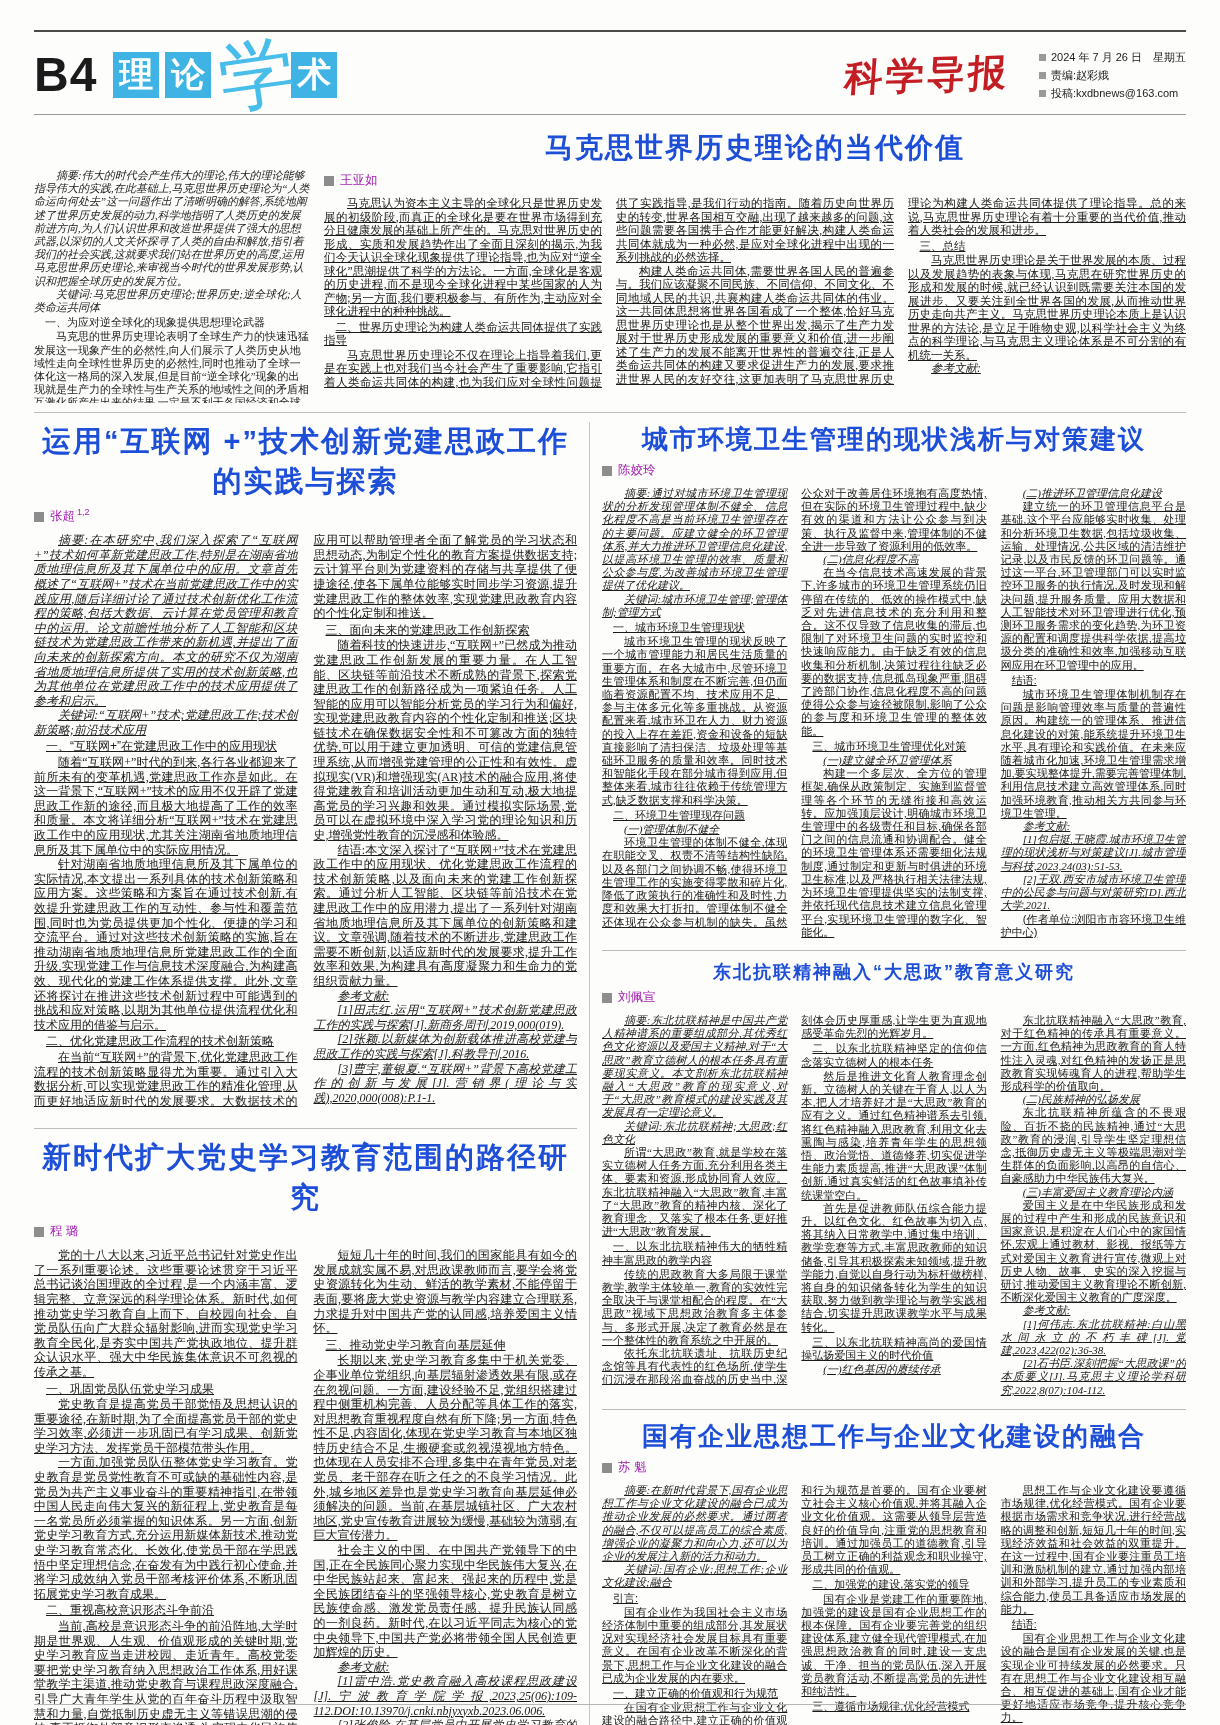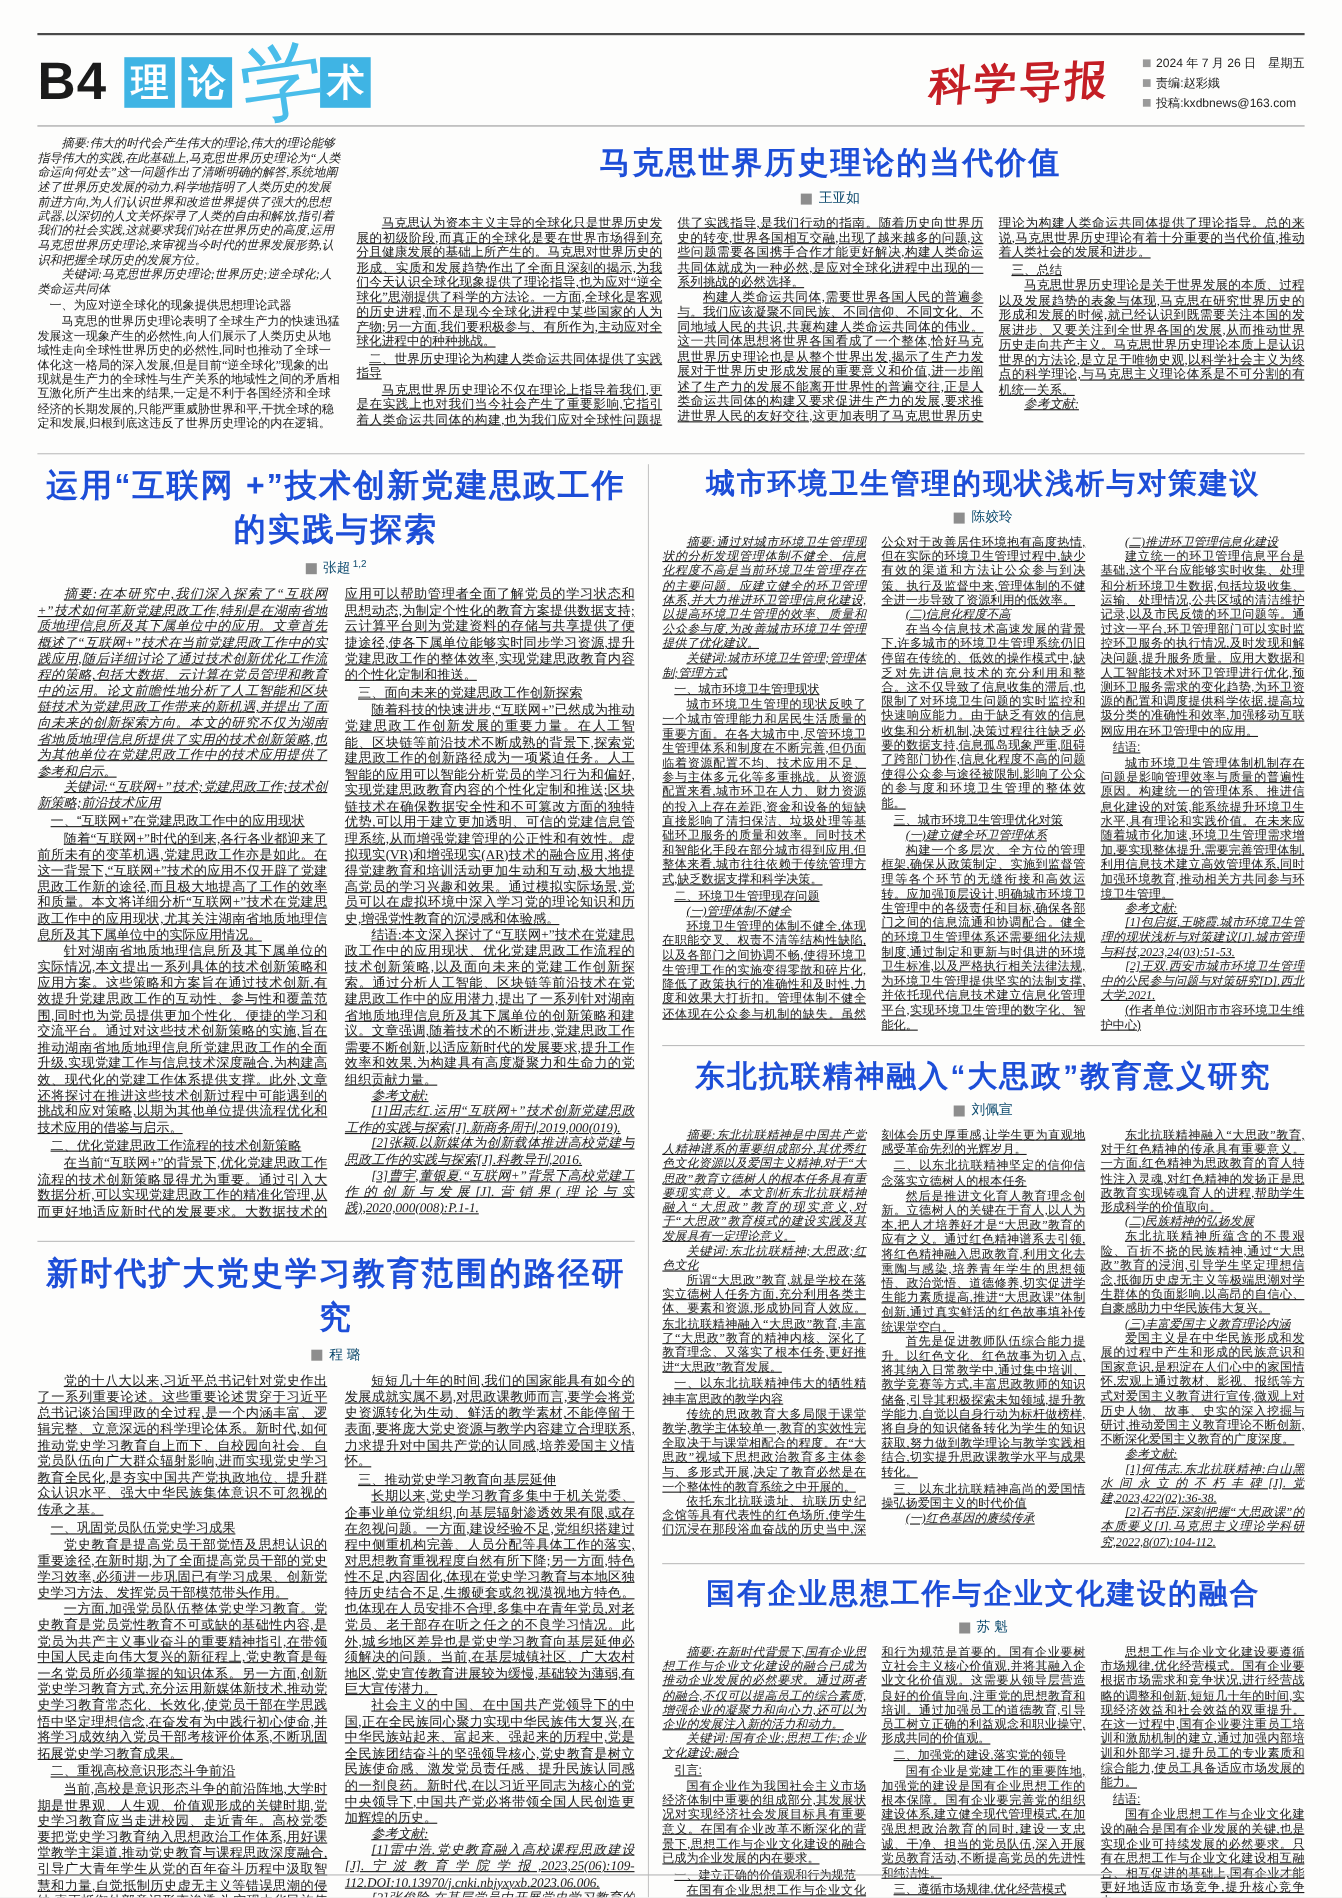--- a/index.html
+++ b/index.html
@@ -22,38 +22,38 @@
                 transform:skewX(-6deg) rotate(-2deg); letter-spacing:3px; white-space:nowrap; }
   .pub-info { margin-left:30px; font-family:"Liberation Sans","DejaVu Sans",sans-serif; font-size:11px; color:#222; white-space:nowrap; }
   .pub-info .line { display:flex; align-items:center; margin:3px 0; }
   .msq { width:7px; height:7px; background:#9a9a9a; display:inline-block; margin-right:5px; flex:none; }
   .m-bottom-rule { margin:4px 34px 0; border-top:1px solid #9a9a9a; }
 
   
   .content { margin:6px 34px 0; }
   .art-title { font-family:"Liberation Sans","DejaVu Sans",sans-serif; font-weight:800; text-align:center;
                letter-spacing:2px; color:#1d4ed8; }
-  .t-28 { font-size:28px; } .t-29 { font-size:29px; } .t-26 { font-size:26px; } .t-27 { font-size:27px; }
-  .byline { text-align:center; font-size:12.5px; margin:5px 0 8px; font-family:"Liberation Sans","DejaVu Sans",sans-serif; color:#0c4a6e; }
+  .t-28 { font-size:28px; } .t-29 { font-size:29px; } .t-26 { font-size:26px; } .t-27 { font-size:18px; }
+  .byline { text-align:left; font-size:12.5px; margin:5px 0 8px; font-family:"Liberation Sans","DejaVu Sans",sans-serif; color:#a21caf; }
   .bsq { display:inline-block; width:10px; height:10px; background:#8d8d8d; margin-right:6px; vertical-align:middle; }
   .byline sup { font-size:9px; margin-left:2px; }
 
   .flow { text-align:justify; overflow:hidden;text-decoration:underline; }
   .flow p, .flow h3, .plain p, .plain h3 { font-size:11.5px; line-height:13.5px; font-weight:normal; }
   .blk-p  { text-indent:2em; }
   .blk-ab, .blk-kw { font-style:italic; text-indent:2em; }
   .blk-h  { font-weight:700; font-family:"Liberation Sans","DejaVu Sans",sans-serif; text-indent:1em; margin:2px 0 1px; }
   .blk-sh { font-weight:700; font-style:italic; text-indent:2em; }
   .blk-rh { font-weight:700; font-style:italic; text-indent:2em; }
   .blk-rf { font-style:italic; text-indent:2em; }
   .blk-af { font-weight:700; font-family:"Liberation Sans","DejaVu Sans",sans-serif; text-indent:2em; }
 
   
   .art1 { display:flex; gap:14px; height:282px; margin-top:2px; }
-  .art1-left { width:276px; flex:none; overflow:hidden; padding-top:4px; }
+  .art1-left { width:276px; flex:none; overflow:hidden; padding-top:4px;margin-top:44px; }
   .art1-left p, .art1-left h3 { font-size:11px; line-height:13.2px; }
   .art1-right { flex:1; min-width:0; }
   .art1-right .art-title { margin-top:8px; }
   .f-art1 { column-count:3; column-gap:14px; height:198px; }
 
   .hsep { border:none; border-top:1px solid #bcbcbc; margin:9px 0; }
 
   .row2 { display:flex; margin-top:2px; }
   .half-left  { width:556px; flex:none; padding-right:12px; border-right:1px solid #c6c6c6; }
   .half-right { flex:1; min-width:0; padding-left:12px; }

